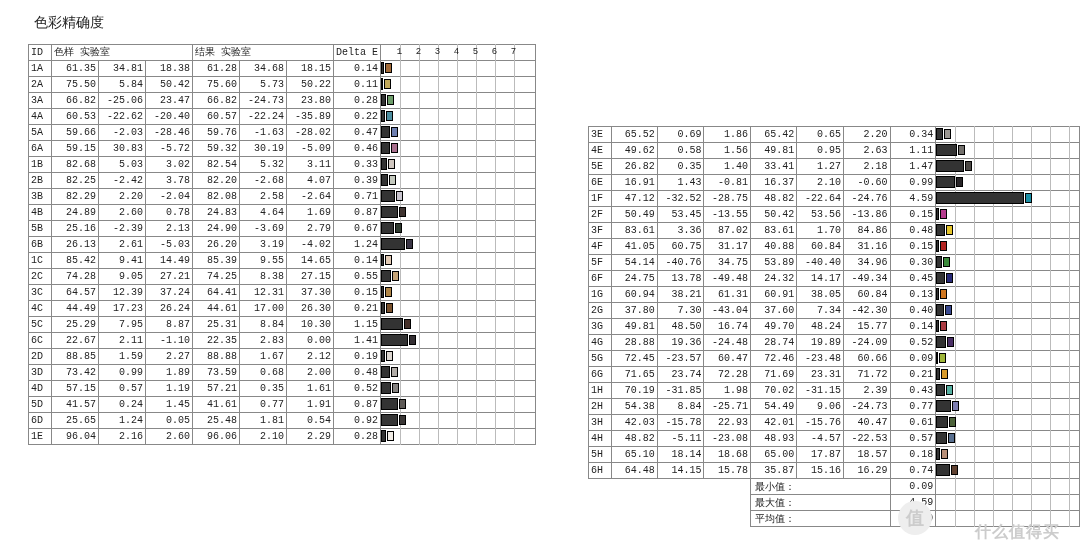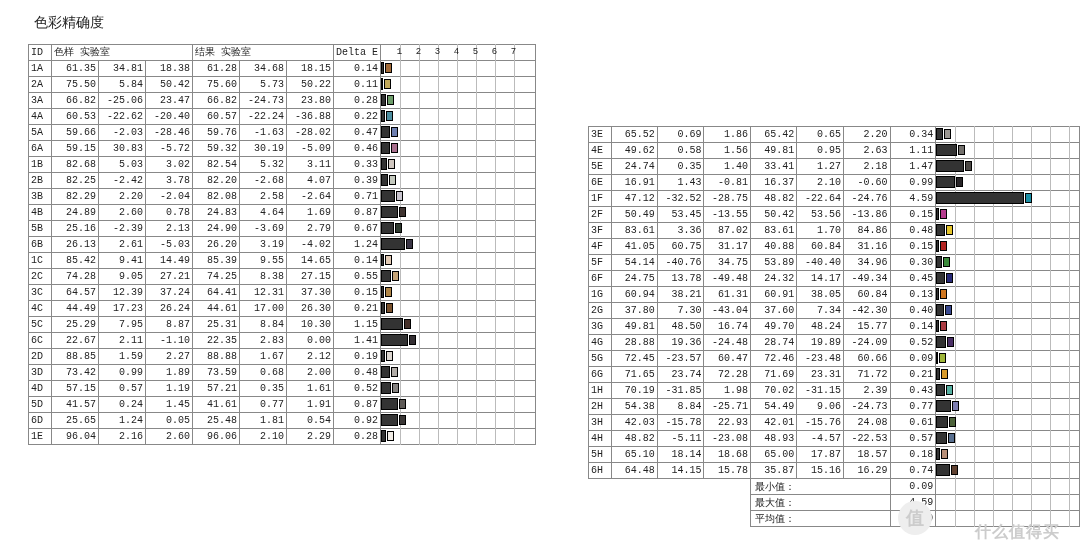--- a/index.html
+++ b/index.html
@@ -122,21 +122,21 @@
               <span class="sw" style="left:6.32px;background:#6d9d6a"></span>
             </td>
           </tr>
           <tr>
             <td class="id">4A</td>
             <td class="num wL">60.53</td>
             <td class="num wa">-22.62</td>
             <td class="num wb">-20.40</td>
             <td class="num wL">60.57</td>
             <td class="num wa">-22.24</td>
-            <td class="num wb">-36.88</td>
+            <td class="num wb">-35.89</td>
             <td class="num wD">0.22</td>
             <td class="barcell">
               <span class="grid" style="left:19px"></span>
               <span class="grid" style="left:38px"></span>
               <span class="grid" style="left:57px"></span>
               <span class="grid" style="left:76px"></span>
               <span class="grid" style="left:95px"></span>
               <span class="grid" style="left:114px"></span>
               <span class="grid" style="left:133px"></span>
               <span class="bar" style="width:4.18px"></span>
@@ -607,21 +607,21 @@
               <span class="grid" style="left:76px"></span>
               <span class="grid" style="left:95px"></span>
               <span class="grid" style="left:114px"></span>
               <span class="grid" style="left:133px"></span>
               <span class="bar" style="width:21.090000000000003px"></span>
               <span class="sw" style="left:22.090000000000003px;background:#73706c"></span>
             </td>
           </tr>
           <tr>
             <td class="id">5E</td>
-            <td class="num wL">24.74</td>
+            <td class="num wL">26.82</td>
             <td class="num wa">0.35</td>
             <td class="num wb">1.40</td>
             <td class="num wL">33.41</td>
             <td class="num wa">1.27</td>
             <td class="num wb">2.18</td>
             <td class="num wD">1.47</td>
             <td class="barcell">
               <span class="grid" style="left:19px"></span>
               <span class="grid" style="left:38px"></span>
               <span class="grid" style="left:57px"></span>
@@ -948,21 +948,21 @@
               <span class="sw" style="left:15.63px;background:#7d7db1"></span>
             </td>
           </tr>
           <tr>
             <td class="id">3H</td>
             <td class="num wL">42.03</td>
             <td class="num wa">-15.78</td>
             <td class="num wb">22.93</td>
             <td class="num wL">42.01</td>
             <td class="num wa">-15.76</td>
-            <td class="num wb">24.08</td>
+            <td class="num wb">40.47</td>
             <td class="num wD">0.61</td>
             <td class="barcell">
               <span class="grid" style="left:19px"></span>
               <span class="grid" style="left:38px"></span>
               <span class="grid" style="left:57px"></span>
               <span class="grid" style="left:76px"></span>
               <span class="grid" style="left:95px"></span>
               <span class="grid" style="left:114px"></span>
               <span class="grid" style="left:133px"></span>
               <span class="bar" style="width:11.59px"></span>

